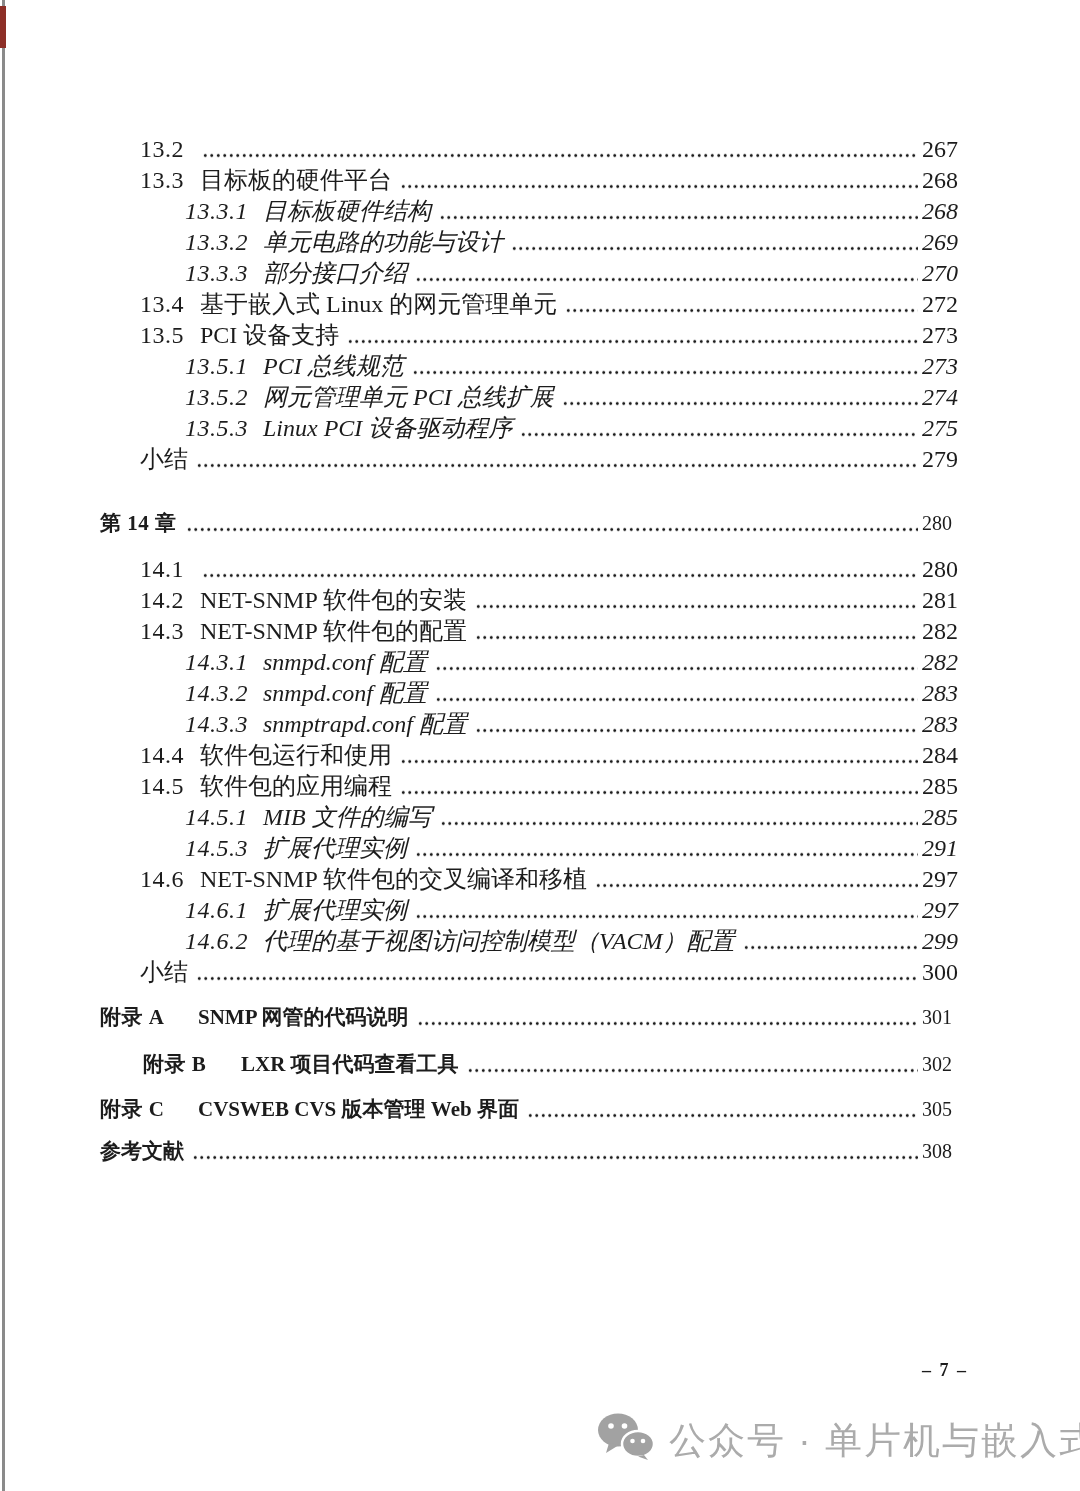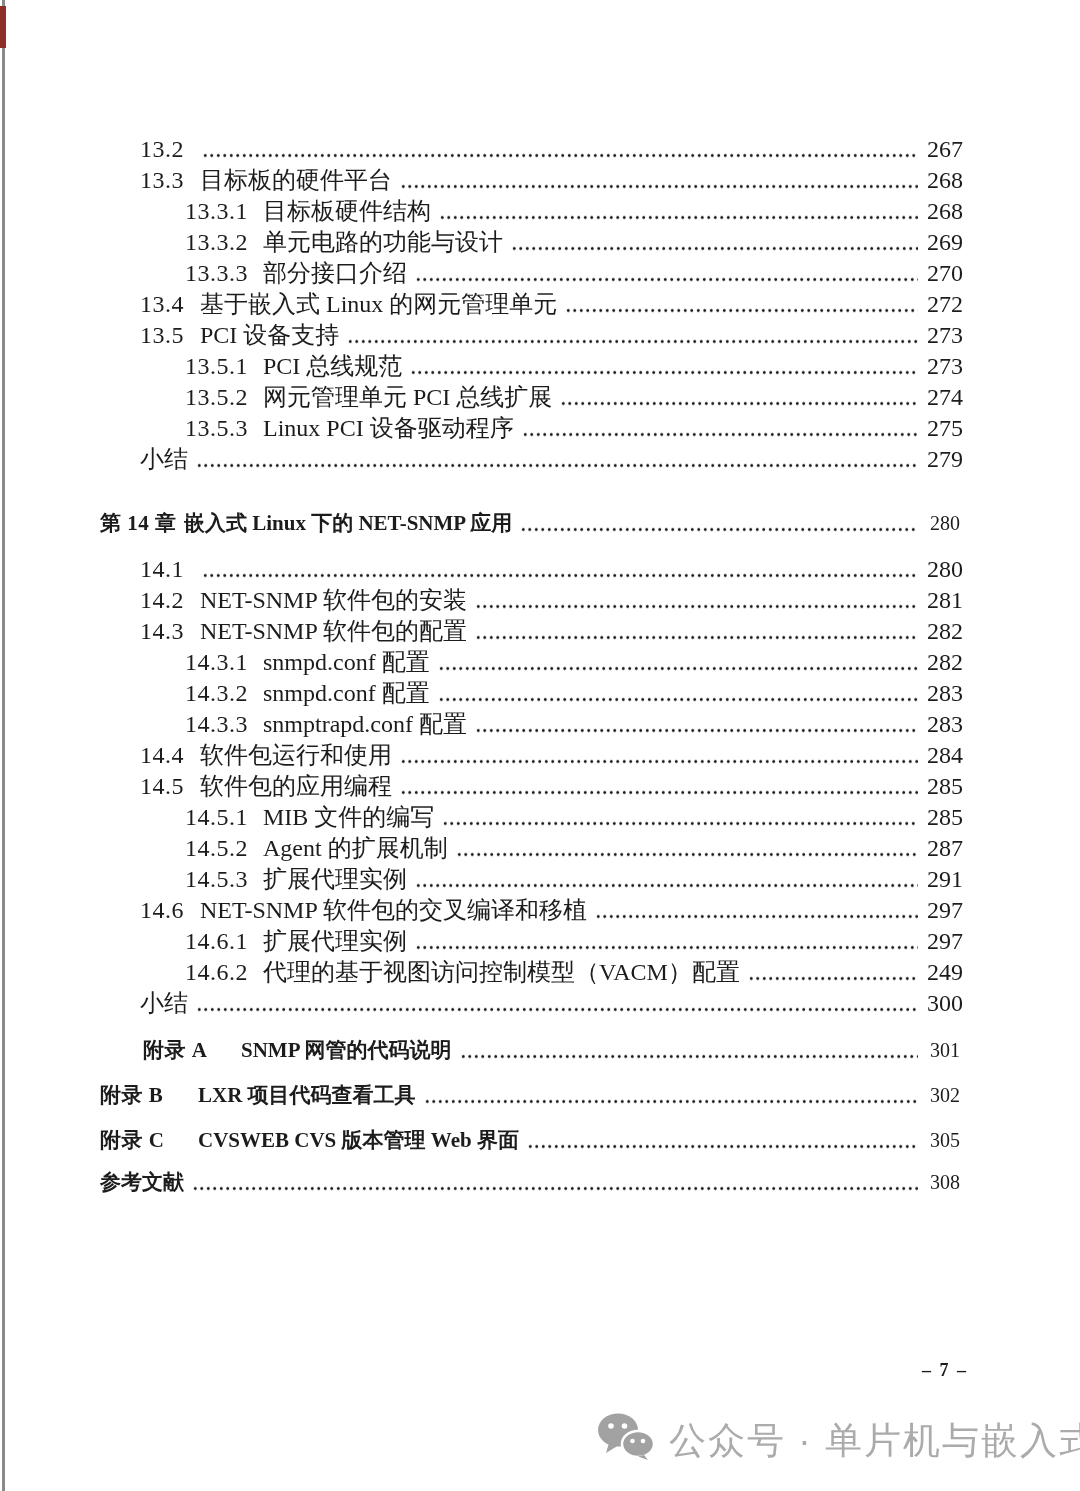--- a/index.html
+++ b/index.html
@@ -60,26 +60,26 @@
     height: 100%;
     margin-left: 2px;
     background-image: radial-gradient(circle, #1c1c1c 1.15px, transparent 1.65px);
     background-size: 6.5px 6.5px;
     background-repeat: repeat-x;
     background-position: left 72%;
   }
   .toc-row .pg {
     flex: 0 0 auto;
     min-width: 46px;
-    text-align: center;
+    text-align: left;
     padding-left: 4px;
   }
   .l1 { margin-left: 40px; }
   .l1 .num { min-width: 60px; }
-  .l2 { margin-left: 85px; }
+  .l2 { margin-left: 85px; font-style: italic; }
   .l2 .num { min-width: 78px; }
   .summary { margin-left: 40px; }
   .chapter {
     margin-left: 0;
     margin-top: 33px;
     margin-bottom: 15px;
     font-weight: 700;
     font-size: 21px;
   }
   .chapter .num { min-width: 84px; }
@@ -203,21 +203,20 @@
 
     <div class="toc-row summary">
 
       <span class="title">小结</span>
       <span class="leader"></span>
       <span class="pg">279</span>
     </div>
 
     <div class="toc-row chapter">
       <span class="num">第 14 章</span>
-      <span class="title">嵌入式 Linux 下的 NET-SNMP 应用</span>
       <span class="leader"></span>
       <span class="pg">280</span>
     </div>
 
     <div class="toc-row l1">
       <span class="num">14.1</span>
       <span class="leader"></span>
       <span class="pg">280</span>
     </div>
 
@@ -270,26 +269,20 @@
       <span class="pg">285</span>
     </div>
 
     <div class="toc-row l2">
       <span class="num">14.5.1</span>
       <span class="title">MIB 文件的编写</span>
       <span class="leader"></span>
       <span class="pg">285</span>
     </div>
 
-    <div class="toc-row l2">
-      <span class="num">14.5.2</span>
-      <span class="title">Agent 的扩展机制</span>
-      <span class="leader"></span>
-      <span class="pg">287</span>
-    </div>
 
     <div class="toc-row l2">
       <span class="num">14.5.3</span>
       <span class="title">扩展代理实例</span>
       <span class="leader"></span>
       <span class="pg">291</span>
     </div>
 
     <div class="toc-row l1">
       <span class="num">14.6</span>
@@ -302,21 +295,21 @@
       <span class="num">14.6.1</span>
       <span class="title">扩展代理实例</span>
       <span class="leader"></span>
       <span class="pg">297</span>
     </div>
 
     <div class="toc-row l2">
       <span class="num">14.6.2</span>
       <span class="title">代理的基于视图访问控制模型（VACM）配置</span>
       <span class="leader"></span>
-      <span class="pg">249</span>
+      <span class="pg">299</span>
     </div>
 
     <div class="toc-row summary">
 
       <span class="title">小结</span>
       <span class="leader"></span>
       <span class="pg">300</span>
     </div>
 
     <div class="toc-row appendix">

